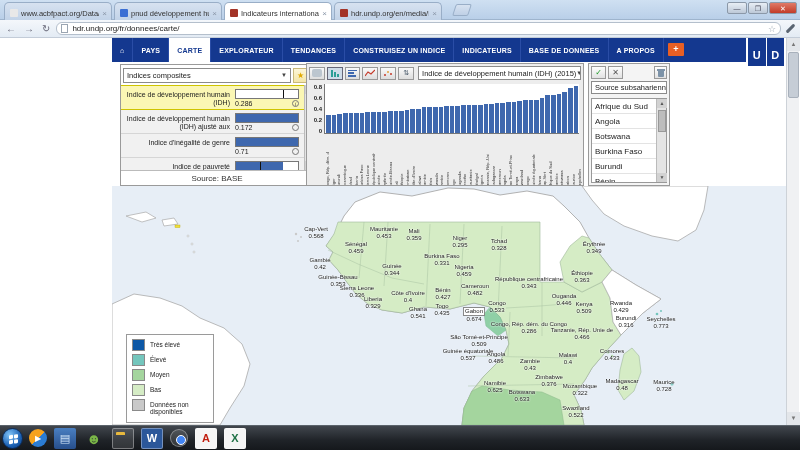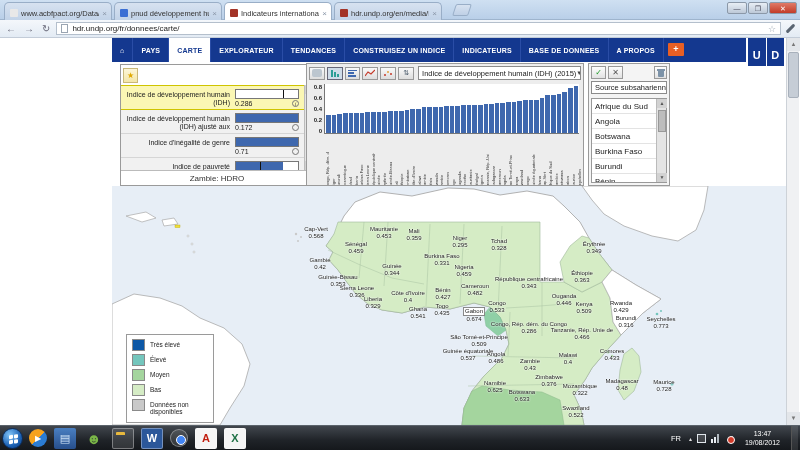--- a/index.html
+++ b/index.html
@@ -23,21 +23,21 @@
     border:1px solid #99aec7; border-radius:2px; transform:skewX(-18deg); }
   .winbtns { position:absolute; right:3px; top:2px; display:flex; gap:1px; }
   .winbtn { width:20px; height:12px; background:linear-gradient(#e8eef5,#bdc9d8); border:1px solid #8b98a8;
     border-radius:2px; font-size:7px; color:#445; text-align:center; line-height:11px; }
   .winbtn.close { background:linear-gradient(#e07a68,#c23b28); color:#fff; width:28px; }
 
   .toolbar { position:absolute; left:0; top:20px; width:800px; height:18px;
     background:linear-gradient(#f4f7fb,#e3ebf4); border-bottom:1px solid #c3ccd8;
     display:flex; align-items:center; padding:0 4px; gap:4px; }
   .navbtn { font-size:10px; color:#667; line-height:14px; padding:0 2px; }
-  .omnibox { flex:1; height:13px; background:#fff; border:1px solid #b4bfcc; border-radius:0;
+  .omnibox { flex:1; height:13px; background:#fff; border:1px solid #b4bfcc; border-radius:6px;
     display:flex; align-items:center; padding:0 4px; gap:4px; font-size:8px; color:#222; }
   .pageico { width:7px; height:9px; border:1px solid #9aa5b2; background:#fff; }
   .omni-star { margin-left:auto; color:#9aa5b2; font-size:9px; }
   .wrench { width:11px; height:3px; background:#5a6572; border-radius:2px; transform:rotate(-45deg); }
 
   
   .sitenav { position:absolute; left:112px; top:38px; width:634px; height:24px;
     background:#14388f; display:flex; align-items:stretch; }
   .nav-item { color:#fff; font-size:7px; font-weight:bold; letter-spacing:.2px;
     display:flex; align-items:center; padding:0 8px; border-right:1px solid #2a4da6; white-space:nowrap; }
@@ -270,20 +270,24 @@
       </div>
     <div class="nav-plus">+</div>
   </div>
   <div class="udlogo">
     <span>U</span>
     <span>D</span>
   </div>
 
   <div class="panel" id="indices">
     <div class="ind-head">
+      <div class="fakesel">
+        <span>Indices composites</span>
+        <span class="caret">▼</span>
+      </div>
       <div class="star-btn">★</div>
     </div>
     <div class="ind-rows">
 
         <div class="ind-row highlighted t-slider">
           <span class="ind-lbl">Indice de développement humain (IDH)</span>
           <span class="ind-ctrl">
             <span class="gauge">
               <i class="marker"></i>
             </span>
@@ -319,21 +323,21 @@
             <span class="ind-val"></span>
 
           </span>
         </div>
       </div>
     <div class="sb" style="right:0;top:20px;bottom:15px;">
       <div class="ar up">▲</div>
         <div class="th" style="top:10px;height:26px;"></div>
         <div class="ar dn">▼</div>
     </div>
-    <div class="ind-src">Zambie: HDRO</div>
+    <div class="ind-src">Source: BASE</div>
   </div>
 
   <div class="panel" id="chartp">
     <div class="ch-tools">
       <div class="tool">
           <i class="mapblob"></i>
         </div>
       <div class="tool sel">
           <i class="b1"></i>
           <i class="b2"></i>
@@ -817,27 +821,15 @@
         </div>
 
         <div class="tbi ic-pdf framed" style="background: rgb(245, 245, 245); color: rgb(193, 30, 15);">
           <span>A</span>
         </div>
 
         <div class="tbi ic-excel framed" style="background: rgb(245, 245, 245); color: rgb(31, 113, 69);">
           <span>X</span>
         </div>
       </div>
-    <div class="tray">
-      <span class="lang">FR</span>
-      <span class="up">▴</span>
-      <span class="mini flag"></span>
-      <span class="mini net"></span>
-      <span class="mini vol"></span>
-      <div class="clock">
-        <div>13:47</div>
-        <div>19/08/2012</div>
-      </div>
-      <div class="showdesk"></div>
-    </div>
   </div>
 
 </div>
 
 </body></html>

